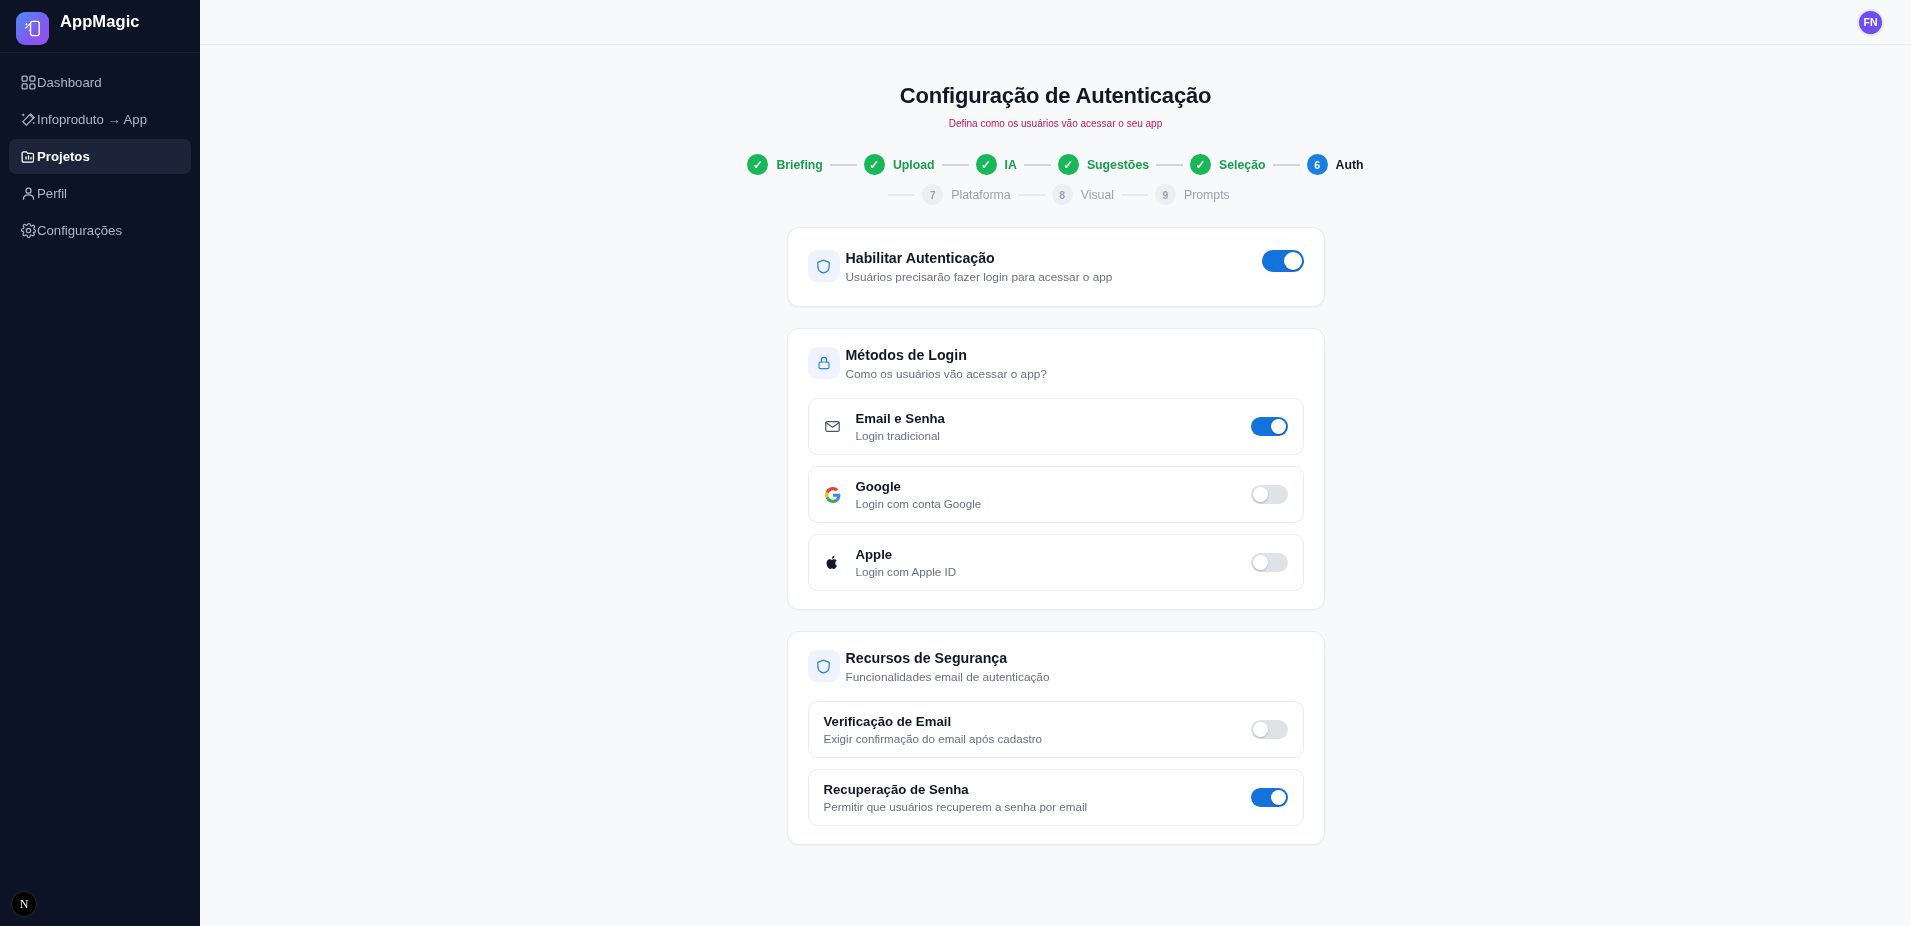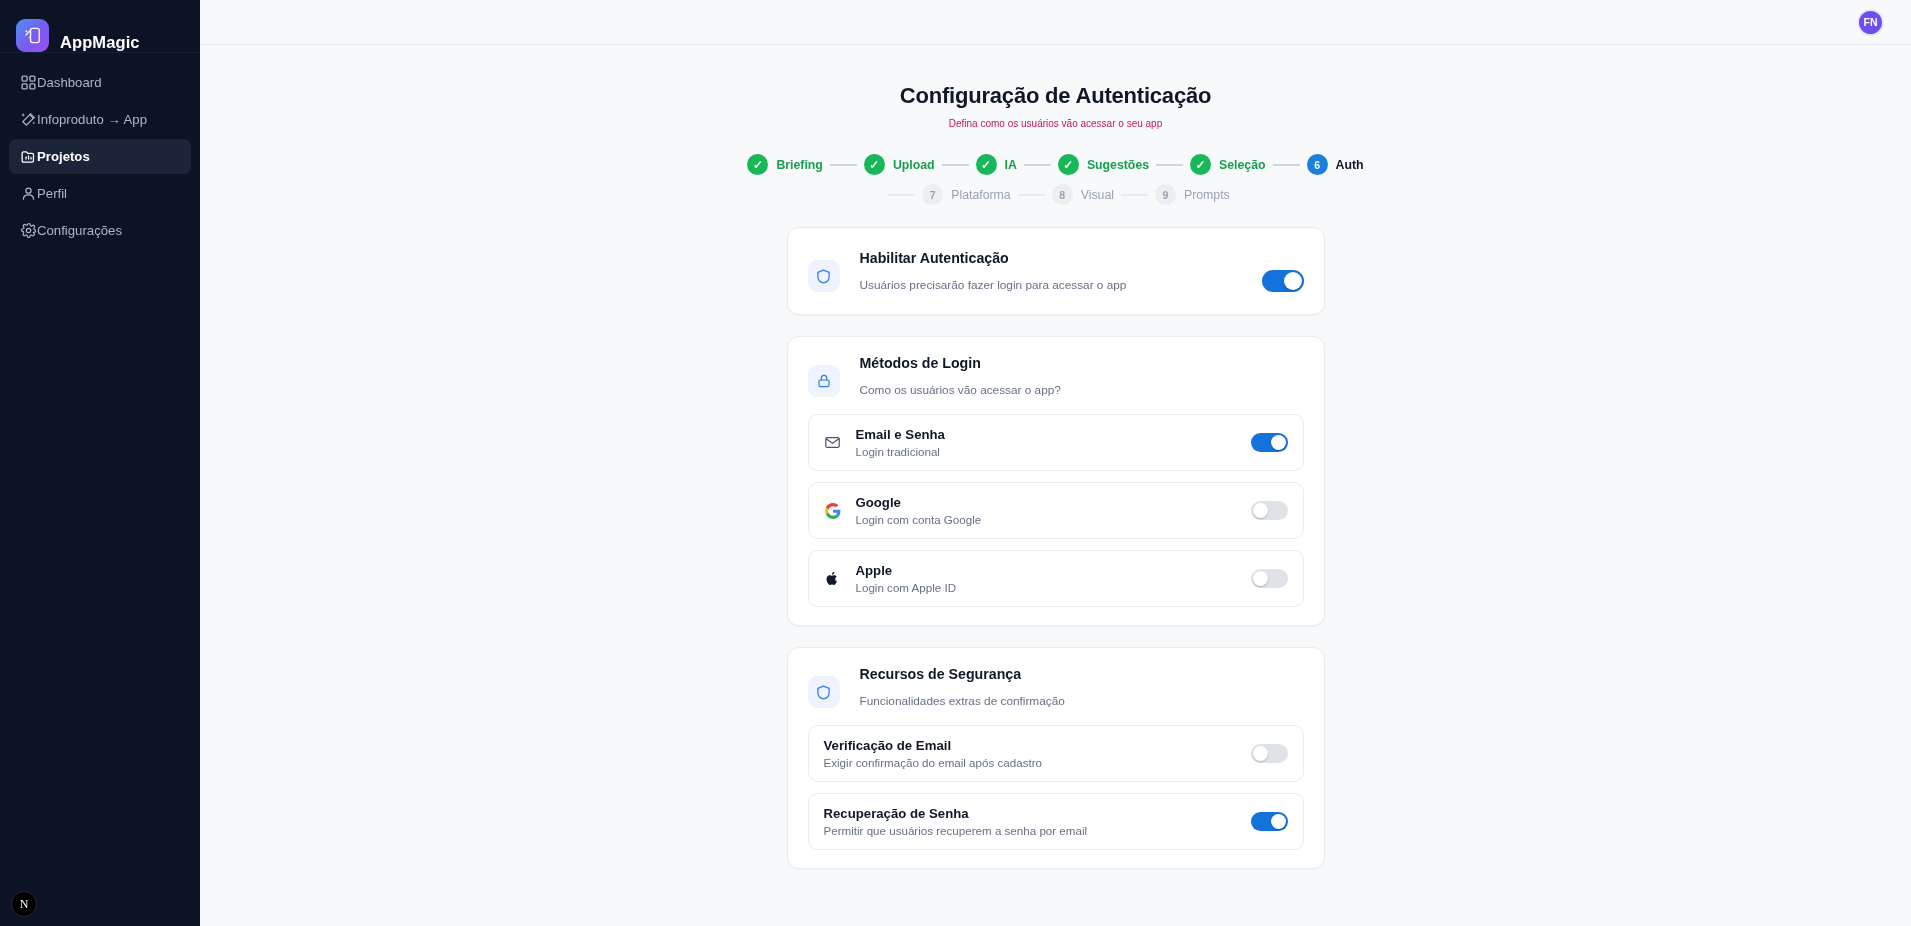--- a/index.html
+++ b/index.html
@@ -11,22 +11,22 @@
   }
   .app { display: flex; width: 1911px; height: 926px; position: relative; }
 
   
   .sidebar {
     width: 200px; min-width: 200px; height: 926px;
     background: #0b1324; display: flex; flex-direction: column;
     position: relative; z-index: 5;
   }
   .brand {
-    height: 53px; display: flex; align-items: flex-end; gap: 11px;
-    padding: 0 16px; border-bottom: 1px solid #16203a;
+    height: 53px; display: flex; align-items: flex-start; gap: 11px;
+    padding: 12px 16px; border-bottom: 1px solid #16203a;
   }
   .brand-logo {
     width: 33px; height: 33px; border-radius: 9px;
     background: linear-gradient(135deg, #4b8ef7 0%, #7b5cf0 55%, #9b4ef0 100%);
     display: flex; align-items: center; justify-content: center;
     flex: 0 0 auto;
   }
   .brand-name { color: #fff; font-size: 16.5px; font-weight: 700; letter-spacing: .1px; }
 
   .nav { padding: 12px 9px 0 9px; display: flex; flex-direction: column; gap: 2px; }
@@ -97,28 +97,28 @@
   .step-line { width: 27px; height: 2px; background: #cfd6e0; margin: 0 7px; flex: 0 0 27px; }
   .step-line.pending { background: #e7eaf0; }
 
   
   .cards { width: 538px; margin: 22px auto 0; padding-bottom: 40px; }
   .card {
     background: #fff; border: 1px solid #e8ebf0; border-radius: 12px;
     padding: 18px 20px; margin-bottom: 21px;
     box-shadow: 0 1px 2px rgba(16,24,40,.04);
   }
-  .card-head { display: flex; align-items: flex-end; gap: 20px; }
+  .card-head { display: flex; align-items: flex-start; gap: 6px; }
   .card-icon {
     width: 32px; height: 32px; border-radius: 9px; background: #eef3fd;
     display: flex; align-items: center; justify-content: center; flex: 0 0 32px;
   }
   .card-texts { flex: 1; min-width: 0; }
   .card-title { font-size: 14.2px; font-weight: 700; color: #101828; }
-  .card-desc { font-size: 11.8px; color: #667085; margin-top: 12px; }
+  .card-desc { font-size: 11.8px; color: #667085; margin-top: 4px; }
 
   .opt-list { margin-top: 17px; display: flex; flex-direction: column; gap: 11px; }
   .opt-row {
     display: flex; align-items: center; gap: 14px;
     border: 1px solid #e8ebf0; border-radius: 10px;
     padding: 12px 15px; background: #fff;
   }
   .opt-ico { width: 18px; height: 18px; flex: 0 0 18px; display: flex; align-items: center; justify-content: center; }
   .opt-texts { flex: 1; min-width: 0; }
   .opt-title { font-size: 13.2px; font-weight: 600; color: #101828; }
@@ -369,21 +369,21 @@
 
         <section class="card">
           <div class="card-head">
             <span class="card-icon">
               <svg width="17" height="17" viewBox="0 0 24 24" fill="none" stroke="#2f7fe4" stroke-width="1.8" stroke-linejoin="round">
                 <path d="M12 3 L20 6.2v5.3c0 4.9-3.4 8.5-8 9.5-4.6-1-8-4.6-8-9.5V6.2z"></path>
               </svg>
             </span>
             <div class="card-texts">
               <div class="card-title">Recursos de Segurança</div>
-              <div class="card-desc">Funcionalidades extras de confirmação</div>
+              <div class="card-desc">Funcionalidades email de autenticação</div>
             </div>
           </div>
 
           <div class="opt-list">
             <div class="opt-row">
               <div class="opt-texts">
                 <div class="opt-title">Verificação de Email</div>
                 <div class="opt-desc">Exigir confirmação do email após cadastro</div>
               </div>
               <div class="toggle">

